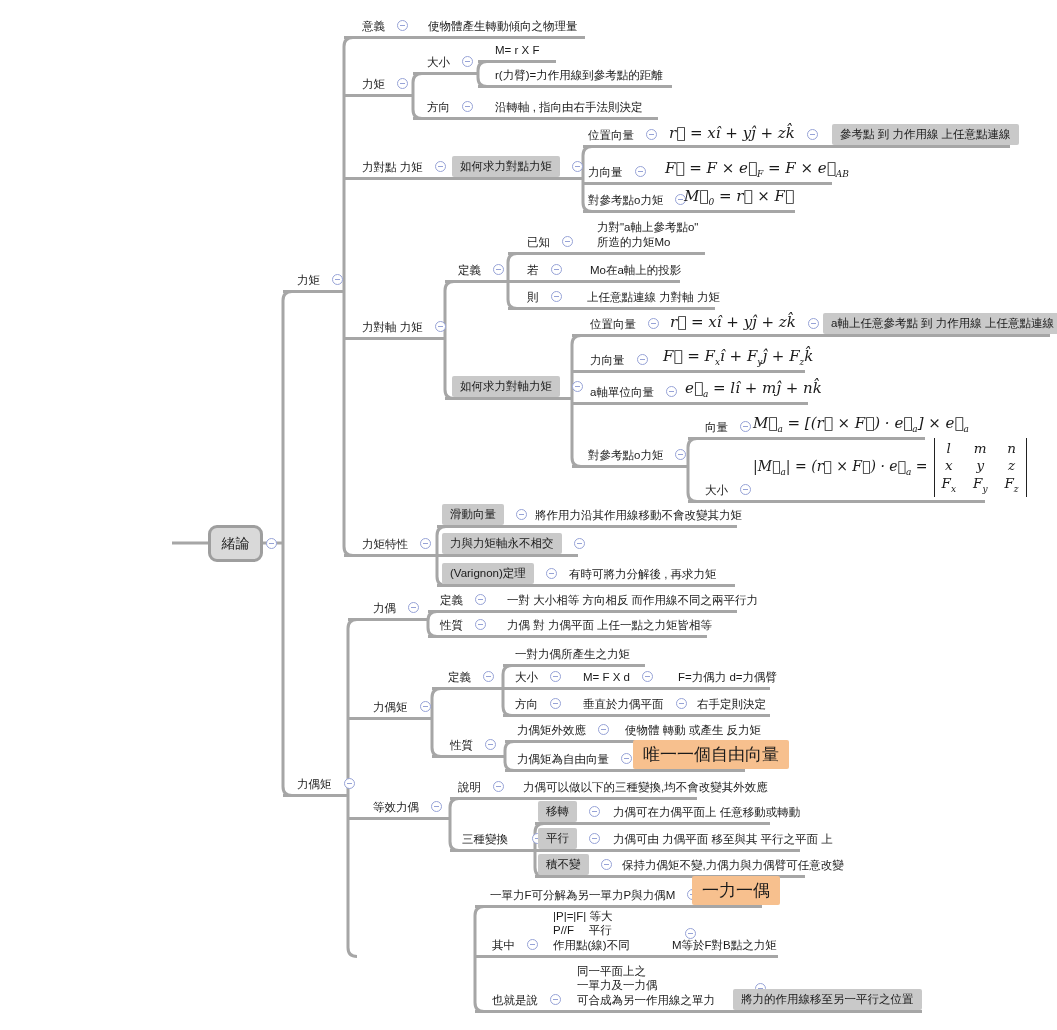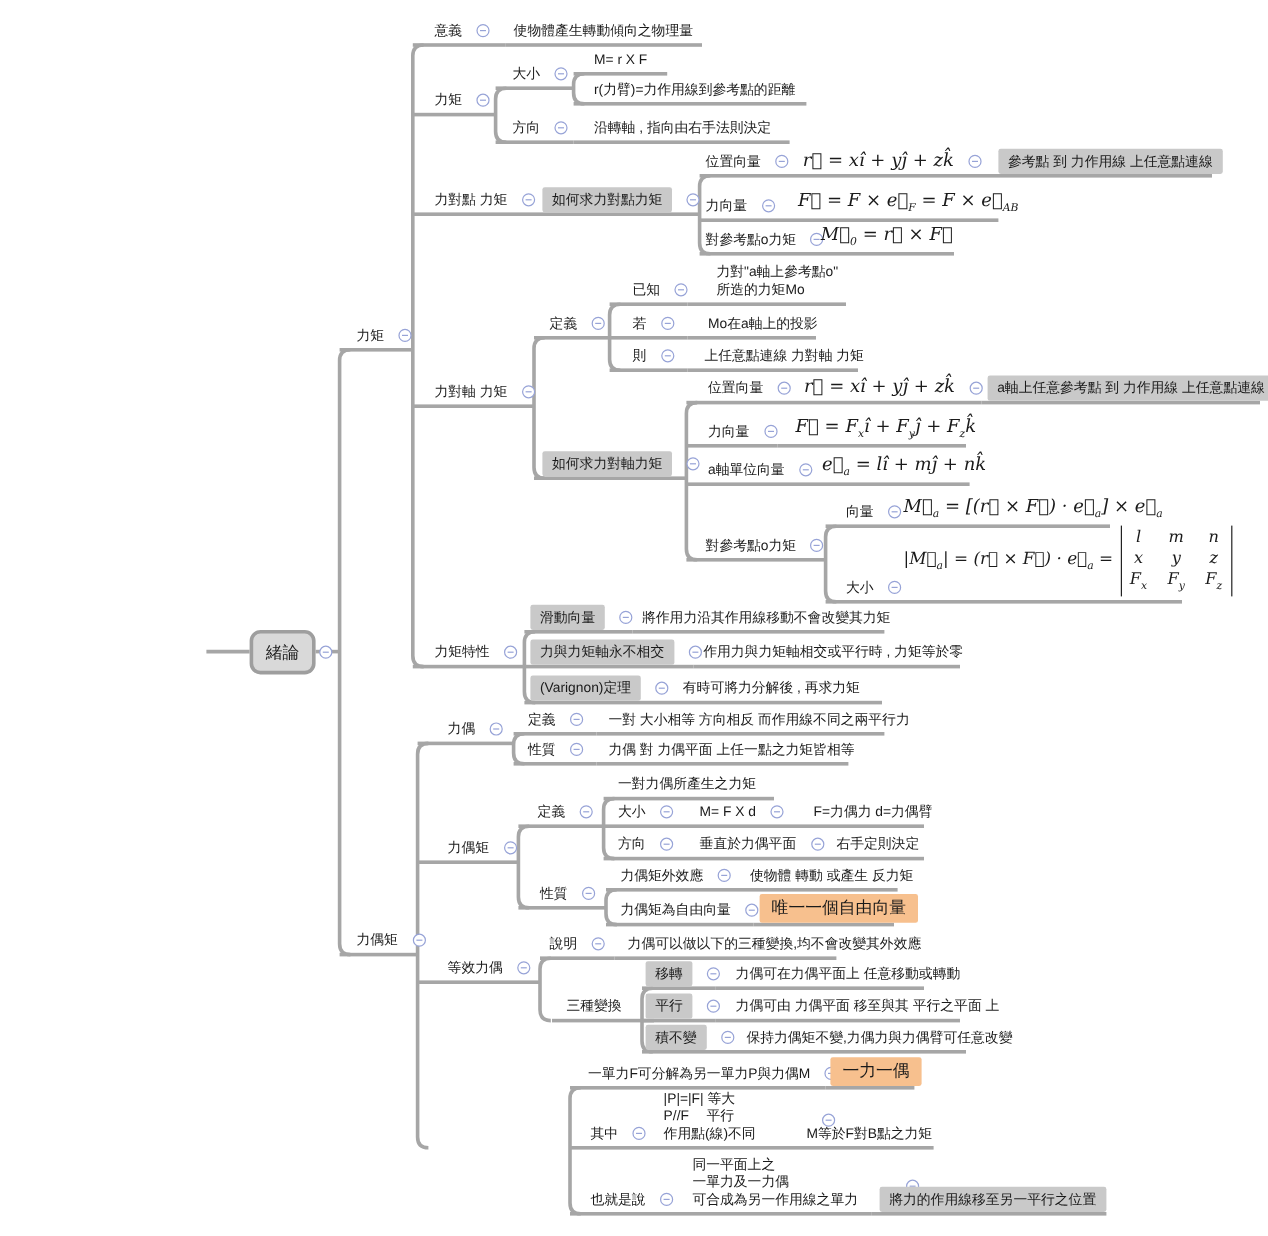--- a/index.html
+++ b/index.html
@@ -11,21 +11,21 @@
   .node{
     position:absolute;display:flex;align-items:flex-end;box-sizing:border-box;
     border-bottom:3px solid var(--line);white-space:nowrap;
   }
   .node .t{font-size:11.5px;line-height:1.25;padding-bottom:3px;}
   .node.formula .t{
     font-family:"DejaVu Serif",serif;font-style:italic;font-size:15px;padding-bottom:2px;
   }
   .node .t sub{font-size:9px;}
   .gbox{background:var(--gray);font-size:11.5px;padding:3px 8px;border-radius:2px;}
-  .obox{background:var(--orange);font-size:14px;padding:3px 10px;border-radius:2px;}
+  .obox{background:var(--orange);font-size:17px;padding:3px 10px;border-radius:2px;}
   .ci{
     flex:none;width:11px;height:11px;border:1px solid var(--ci);border-radius:50%;
     background:#fff;position:relative;margin:0 0 5px 12px;box-sizing:border-box;
   }
   .ci::after{content:"";position:absolute;left:2px;right:2px;top:4px;height:1px;background:var(--ci);}
   .rootbox{
     position:absolute;display:flex;align-items:center;justify-content:center;
     background:var(--rootfill);border-radius:14px;font-size:20px;letter-spacing:1px;
   }
   .l1box{
@@ -242,23 +242,20 @@
       <span class="gbox">滑動向量</span>
       <span class="ci"></span>
     </div>
     <div class="node" style="left: 527px; width: 210px; bottom: 502px; padding-left: 8px;">
       <span class="t">將作用力沿其作用線移動不會改變其力矩</span>
     </div>
     <div class="node" style="left: 437px; width: 141px; bottom: 473px; padding-left: 5px;">
       <span class="gbox">力與力矩軸永不相交</span>
       <span class="ci"></span>
     </div>
-    <div class="node" style="left: 578px; width: 222px; bottom: 473px; padding-left: 8px;">
-      <span class="t">作用力與力矩軸相交或平行時 , 力矩等於零</span>
-    </div>
     <div class="node" style="left: 437px; width: 118px; bottom: 443px; padding-left: 5px;">
       <span class="gbox">(Varignon)定理</span>
       <span class="ci"></span>
     </div>
     <div class="node" style="left: 555px; width: 180px; bottom: 443px; padding-left: 14px;">
       <span class="t">有時可將力分解後 , 再求力矩</span>
     </div>
     <div class="node" style="left: 348px; width: 80px; bottom: 409px; padding-left: 25px;">
       <span class="t">力偶</span>
       <span class="ci"></span>
@@ -332,21 +329,21 @@
       <span class="t">等效力偶</span>
       <span class="ci"></span>
     </div>
     <div class="node" style="left: 450px; width: 62px; bottom: 230px; padding-left: 8px;">
       <span class="t">說明</span>
       <span class="ci"></span>
     </div>
     <div class="node" style="left: 512px; width: 185px; bottom: 230px; padding-left: 11px;">
       <span class="t">力偶可以做以下的三種變換,均不會改變其外效應</span>
     </div>
-    <div class="node" style="left: 460px; width: 85px; bottom: 178px; padding-left: 12px; gap: 12px;">
+    <div class="node" style="left: 450px; width: 85px; bottom: 178px; padding-left: 12px; gap: 12px;">
       <span class="t">三種變換</span>
       <span class="ci"></span>
     </div>
     <div class="node" style="left: 535px; width: 61px; bottom: 205px; padding-left: 3px;">
       <span class="gbox">移轉</span>
       <span class="ci"></span>
     </div>
     <div class="node" style="left: 596px; width: 174px; bottom: 205px; padding-left: 17px;">
       <span class="t">力偶可在力偶平面上 任意移動或轉動</span>
     </div>

